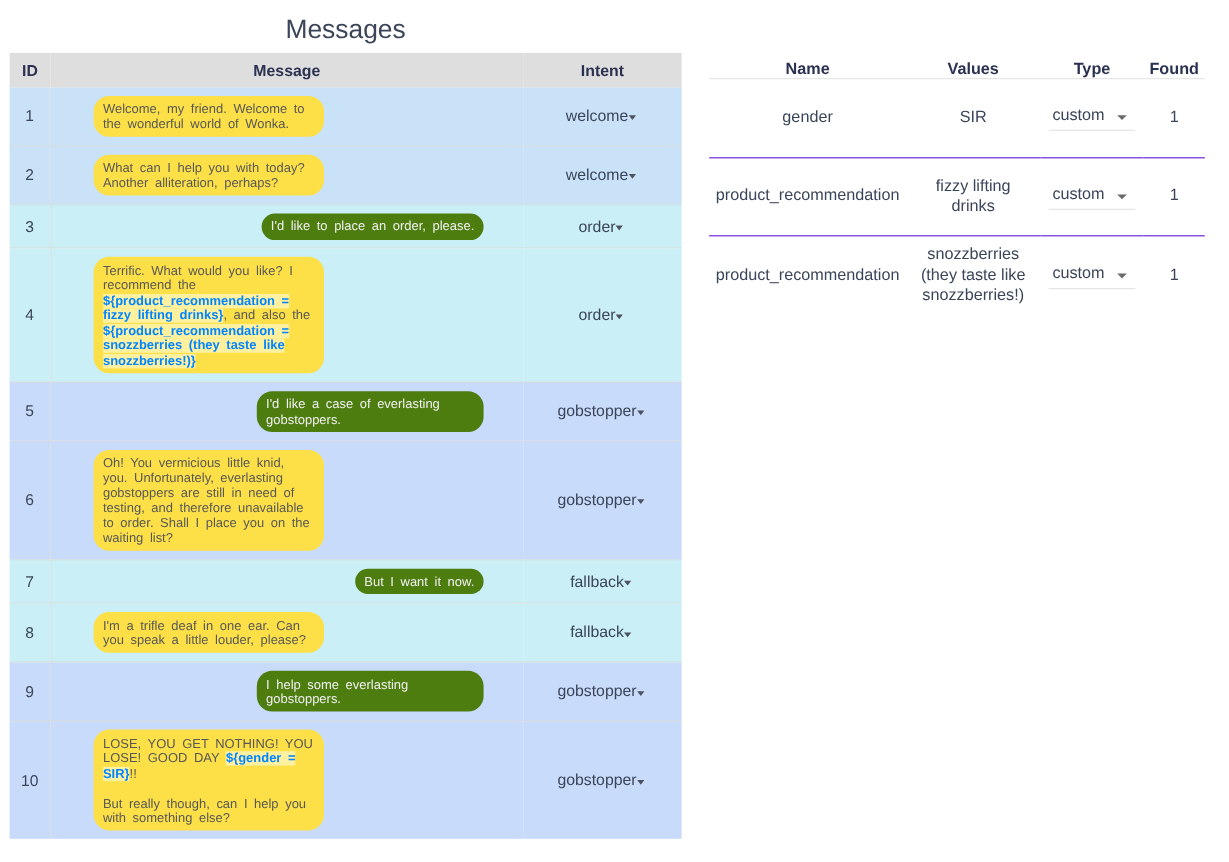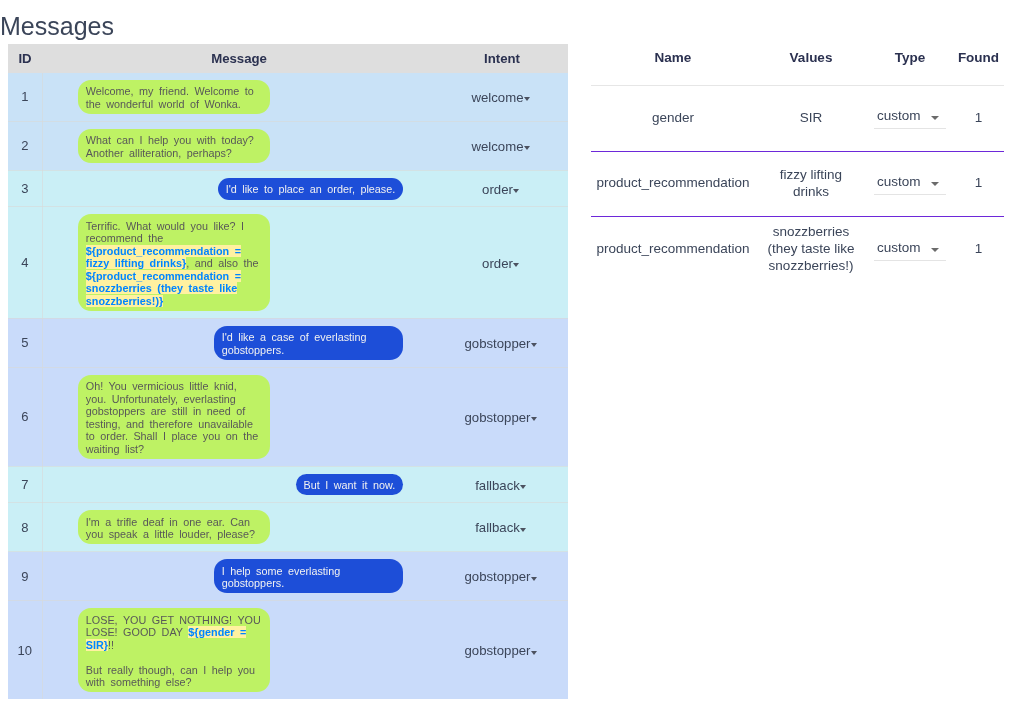--- a/index.html
+++ b/index.html
@@ -6,21 +6,21 @@
   html,body{margin:0;padding:0;}
   body{width:1024px;height:718px;background:#ffffff;
        font-family:"Liberation Sans",sans-serif;overflow:hidden;
        -webkit-font-smoothing:antialiased;}
   .page{position:relative;width:1024px;height:718px;}
 
   
   .messages-panel{position:absolute;left:0;top:0;width:576px;height:718px;}
   .variables-panel{position:absolute;left:576px;top:0;width:448px;height:718px;}
 
-  .panel-title{text-align:left;color:#3b4559;font-weight:400;font-size:25px;}
+  .panel-title{text-align:center;color:#3b4559;font-weight:400;font-size:22px;}
   .msg-title{position:absolute;left:0;top:11.5px;width:576px;}
   .var-title{position:absolute;left:0;top:11.5px;width:448px;padding-left:25px;box-sizing:border-box;}
 
   
   .msg-table{position:absolute;left:8px;top:44px;width:560px;
        border-collapse:collapse;table-layout:fixed;}
   .msg-table th{background:#dedede;color:#2b3150;font-weight:bold;font-size:13.2px;
        height:29px;padding:0;vertical-align:middle;}
   .msg-table th.th-id{width:34px;text-align:center;}
   .msg-table th.th-msg{width:394px;text-align:center;}
@@ -31,35 +31,35 @@
        border-right:1px solid rgba(217,218,216,0.62);}
   .td-msg{width:394px;padding:6.9px 0 6.9px 0 !important;}
   .td-int{width:132px;text-align:center;}
 
   .bubblewrap{display:flex;padding:0 33px 0 35.5px;}
   .bubblewrap.bot{justify-content:flex-start;}
   .bubblewrap.user{justify-content:flex-end;}
   .bubble.user{max-width:189.1px;}
   .bubble{max-width:192.2px;border-radius:13px;padding:5.6px 7.8px 3.6px 7.8px;font-size:10.8px;word-spacing:2.5px;
        line-height:12.5px;box-sizing:border-box;text-align:left;}
-  .bubble.bot{background:#bef264;color:#585858;}
-  .bubble.user{background:#1d4ed8;color:#f1f1f1;}
+  .bubble.bot{background:#fde047;color:#585858;}
+  .bubble.user{background:#4d7c0f;color:#f1f1f1;}
   .para-gap{height:12.5px;}
   .bubble .var{background:#fff1a0;color:#0085ff;font-weight:bold;}
 
   .intent{display:inline-flex;align-items:center;gap:0;color:#3b4559;font-size:13.2px;
        position:relative;left:-1.5px;}
   .caret{width:0;height:0;border-left:3.7px solid transparent;border-right:3.7px solid transparent;
          border-top:4.6px solid #4c5260;display:inline-block;}
   .intent .caret{position:relative;top:2px;}
 
   
   .var-table{position:absolute;left:15px;top:50px;width:413px;
        border-collapse:collapse;table-layout:fixed;}
-  .var-table th{color:#2b3150;font-weight:bold;font-size:13.5px;padding:0 0 20px 0;box-sizing:border-box;
+  .var-table th{color:#2b3150;font-weight:bold;font-size:13.5px;padding:0 0 0 0;box-sizing:border-box;
        border-bottom:1px solid #e6e6e6;text-align:center;vertical-align:bottom;}
   .var-table td{padding:0;text-align:center;color:#3b4559;font-size:13.5px;box-sizing:border-box;
        border-bottom:1px solid #6d28d9;line-height:16.8px;height:65.5px;
        vertical-align:middle;}
   .var-table tr:last-child td{border-bottom:none;margin-top:44px;}
   .c-name{width:164px;}
   .c-val{width:112px;padding-left:8px !important;padding-right:8px !important;}
   .c-type{width:86px;}
   .c-found{width:51px;}
 

